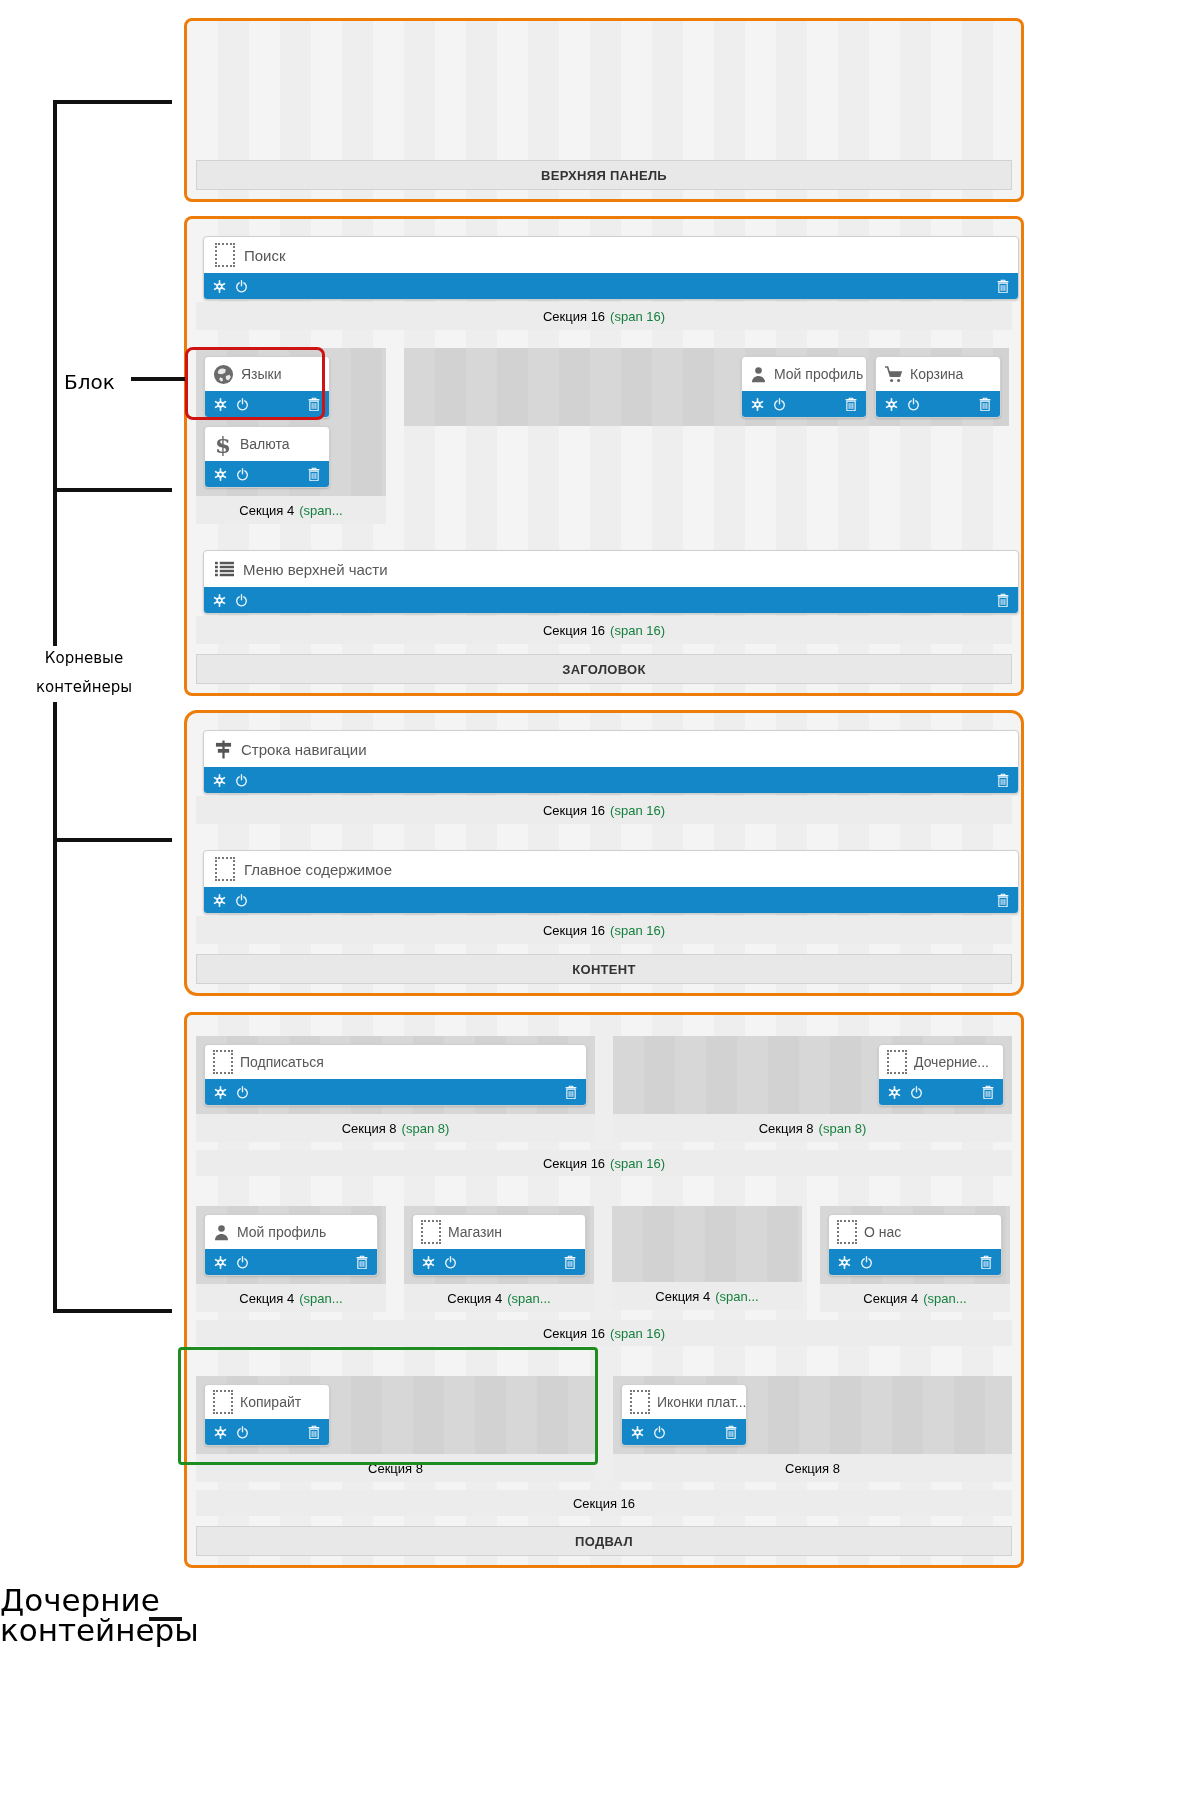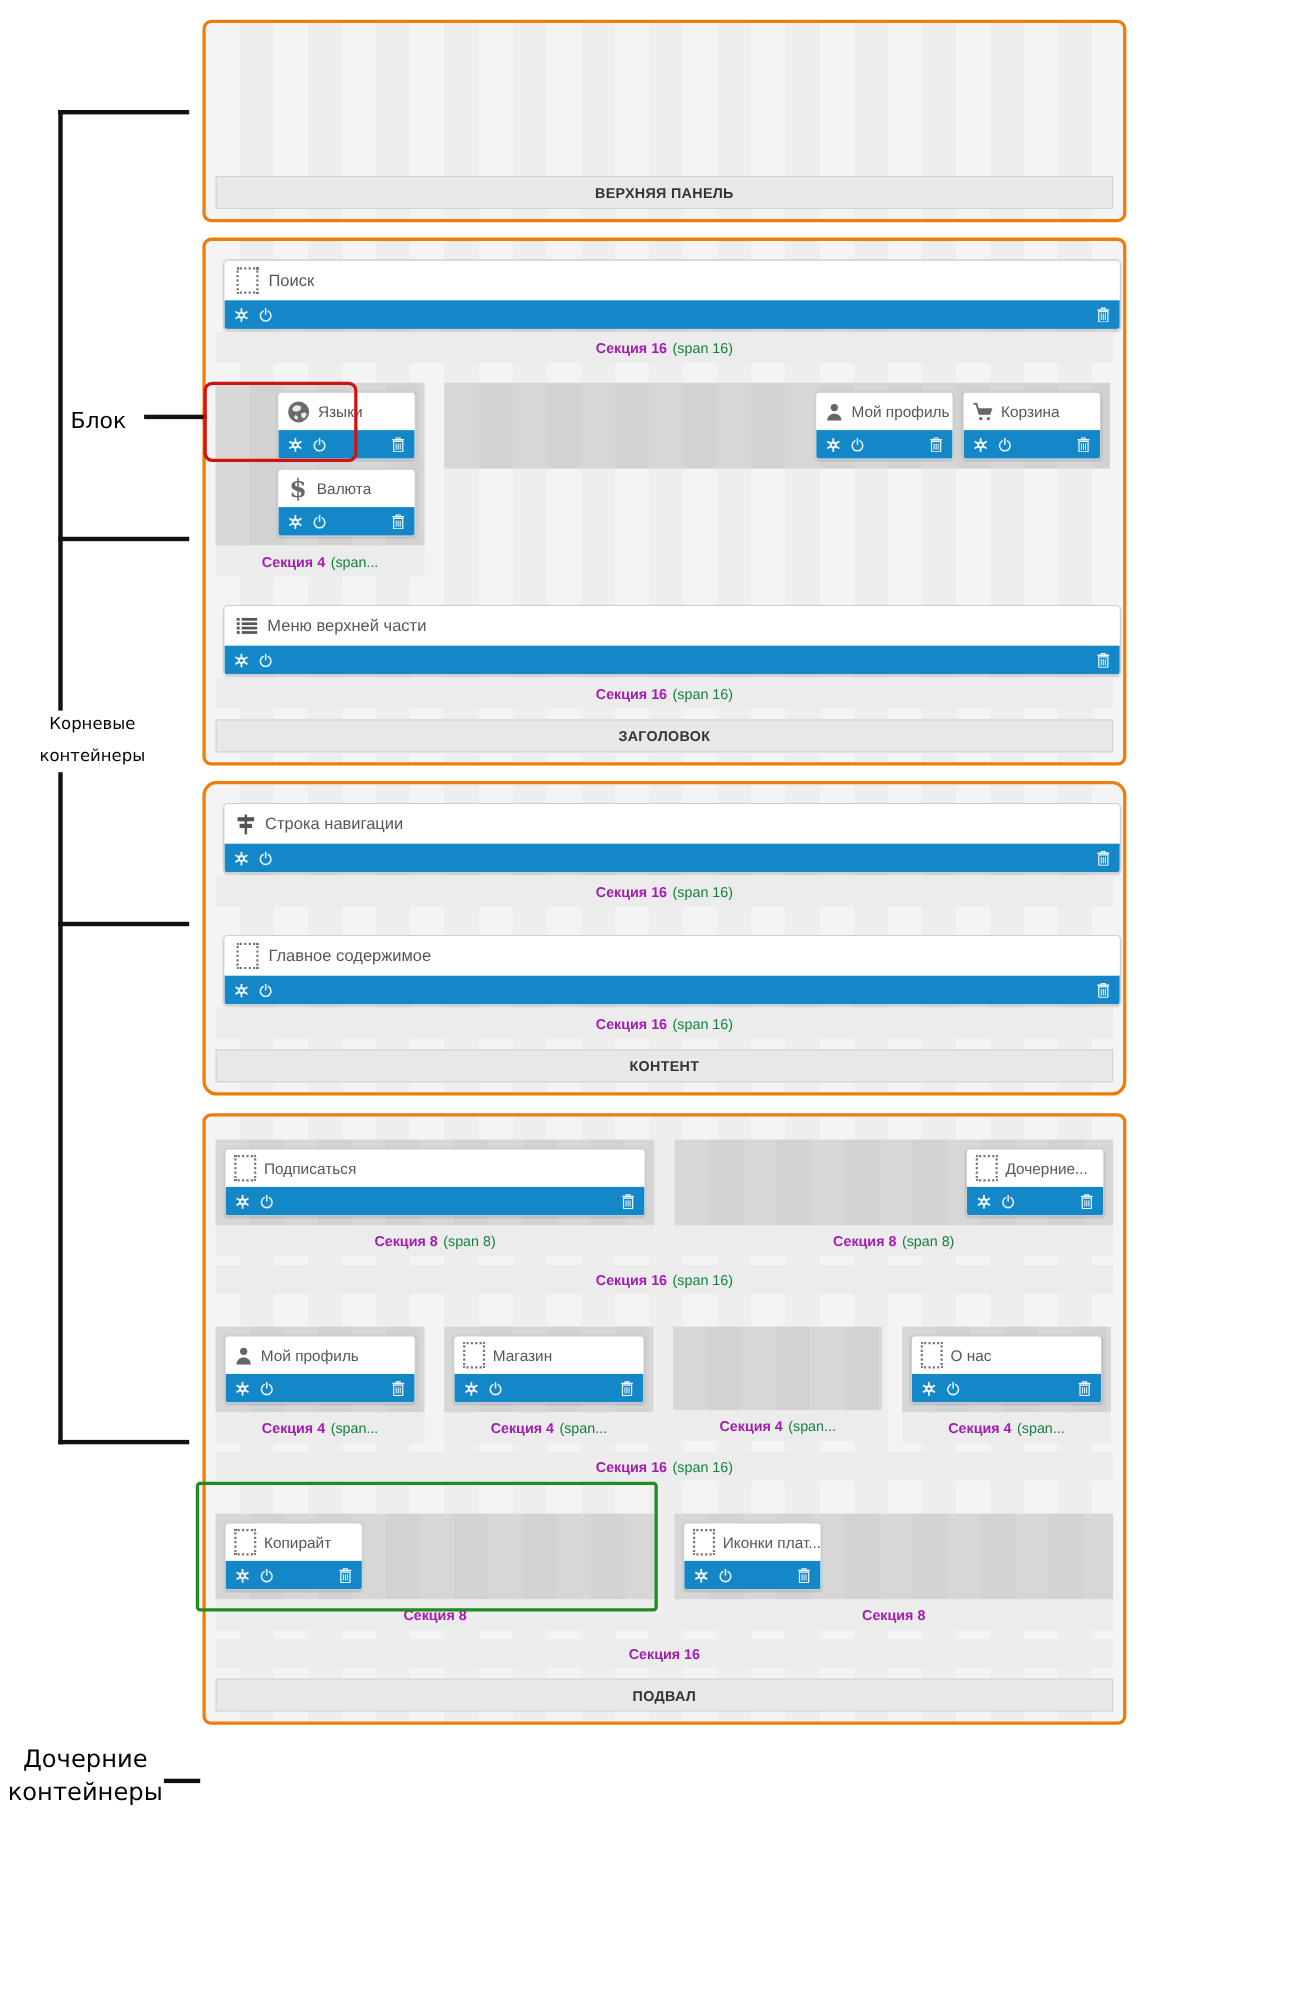--- a/index.html
+++ b/index.html
@@ -28,28 +28,28 @@
   .sec16 { padding-top:8px; }
   .sec16 .block { margin:0 7px 2px 7px; }
   .row { display:flex; gap:18px; align-items:flex-start; margin-top:0; }
   .mt { margin-top:18px; }
   .col { }
   .w4 { width:190px; } .w8 { width:402px; } .w12 { width:605px; }
   .sbody {
     background:repeating-linear-gradient(90deg,#d7d7d7 0px,#d7d7d7 31px,#d2d2d2 31px,#d2d2d2 62px);
     padding:8px;
   }
-  .sbody.vcol { display:flex; flex-direction:column; align-items:flex-end; gap:8px; }
+  .sbody.vcol { display:flex; flex-direction:column; align-items:flex-start; gap:8px; }
   .sbody.hend { display:flex; justify-content:flex-end; align-items:flex-start; gap:8px; }
   .sbody.empty { min-height:76px; }
   .slabel {
     height:28px; background:#ececec; display:flex; align-items:center; justify-content:center;
     gap:5px; font-size:13px; white-space:nowrap; overflow:hidden;
   }
-  .slabel .st { font-weight:bold; color:#a21caf; }
+  .slabel .st { font-weight:normal; color:#000000; }
   .slabel .ss { color:#15803d; }
   .slabel.sm { height:26px; margin-top:8px; }
   .wrap { padding-top:12px; }
 
   
   .block {
     background:#fff; border:1px solid #cfcfcf; border-radius:4px;
     box-shadow:0 1px 2px rgba(0,0,0,.15); overflow:hidden;
   }
   .block.small { width:126px; }
@@ -65,21 +65,21 @@
   
   .ph { width:20px; height:24px; border:2px dotted #777; flex:none; }
   .gi { flex:none; display:block; }
   .dollar { font-family:"DejaVu Serif", serif; font-weight:bold; font-size:23px; color:#666; width:20px; text-align:center; flex:none; }
 
   
   .ann { position:absolute; background:#111; z-index:5; }
   .ann-text { position:absolute; color:#000; font-family:"DejaVu Sans", sans-serif; z-index:5; }
   .t-block { left:64px; top:370px; font-size:20px; }
   .t-root { left:4px; top:644px; width:160px; font-size:15px; line-height:29px; text-align:center; }
-  .t-child { left:0px; top:1585px; width:155px; font-size:22px; line-height:30px; text-align:center; }
+  .t-child { left:0px; top:1585px; width:155px; font-size:31px; line-height:30px; text-align:center; }
   .hl-red { position:absolute; left:185px; top:347px; width:140px; height:73px; border:3px solid #cf1212; border-radius:8px; z-index:6; }
   .hl-green { position:absolute; left:178px; top:1347px; width:420px; height:118px; border:3px solid #1f8c1f; border-radius:4px; z-index:6; }
 </style>
 </head>
 <body>
 
 <div class="ann" style="left:53px;top:100px;width:4px;height:546px;"></div>
 <div class="ann" style="left:53px;top:702px;width:4px;height:611px;"></div>
 <div class="ann" style="left:53px;top:100px;width:119px;height:4px;"></div>
 <div class="ann" style="left:53px;top:488px;width:119px;height:4px;"></div>

